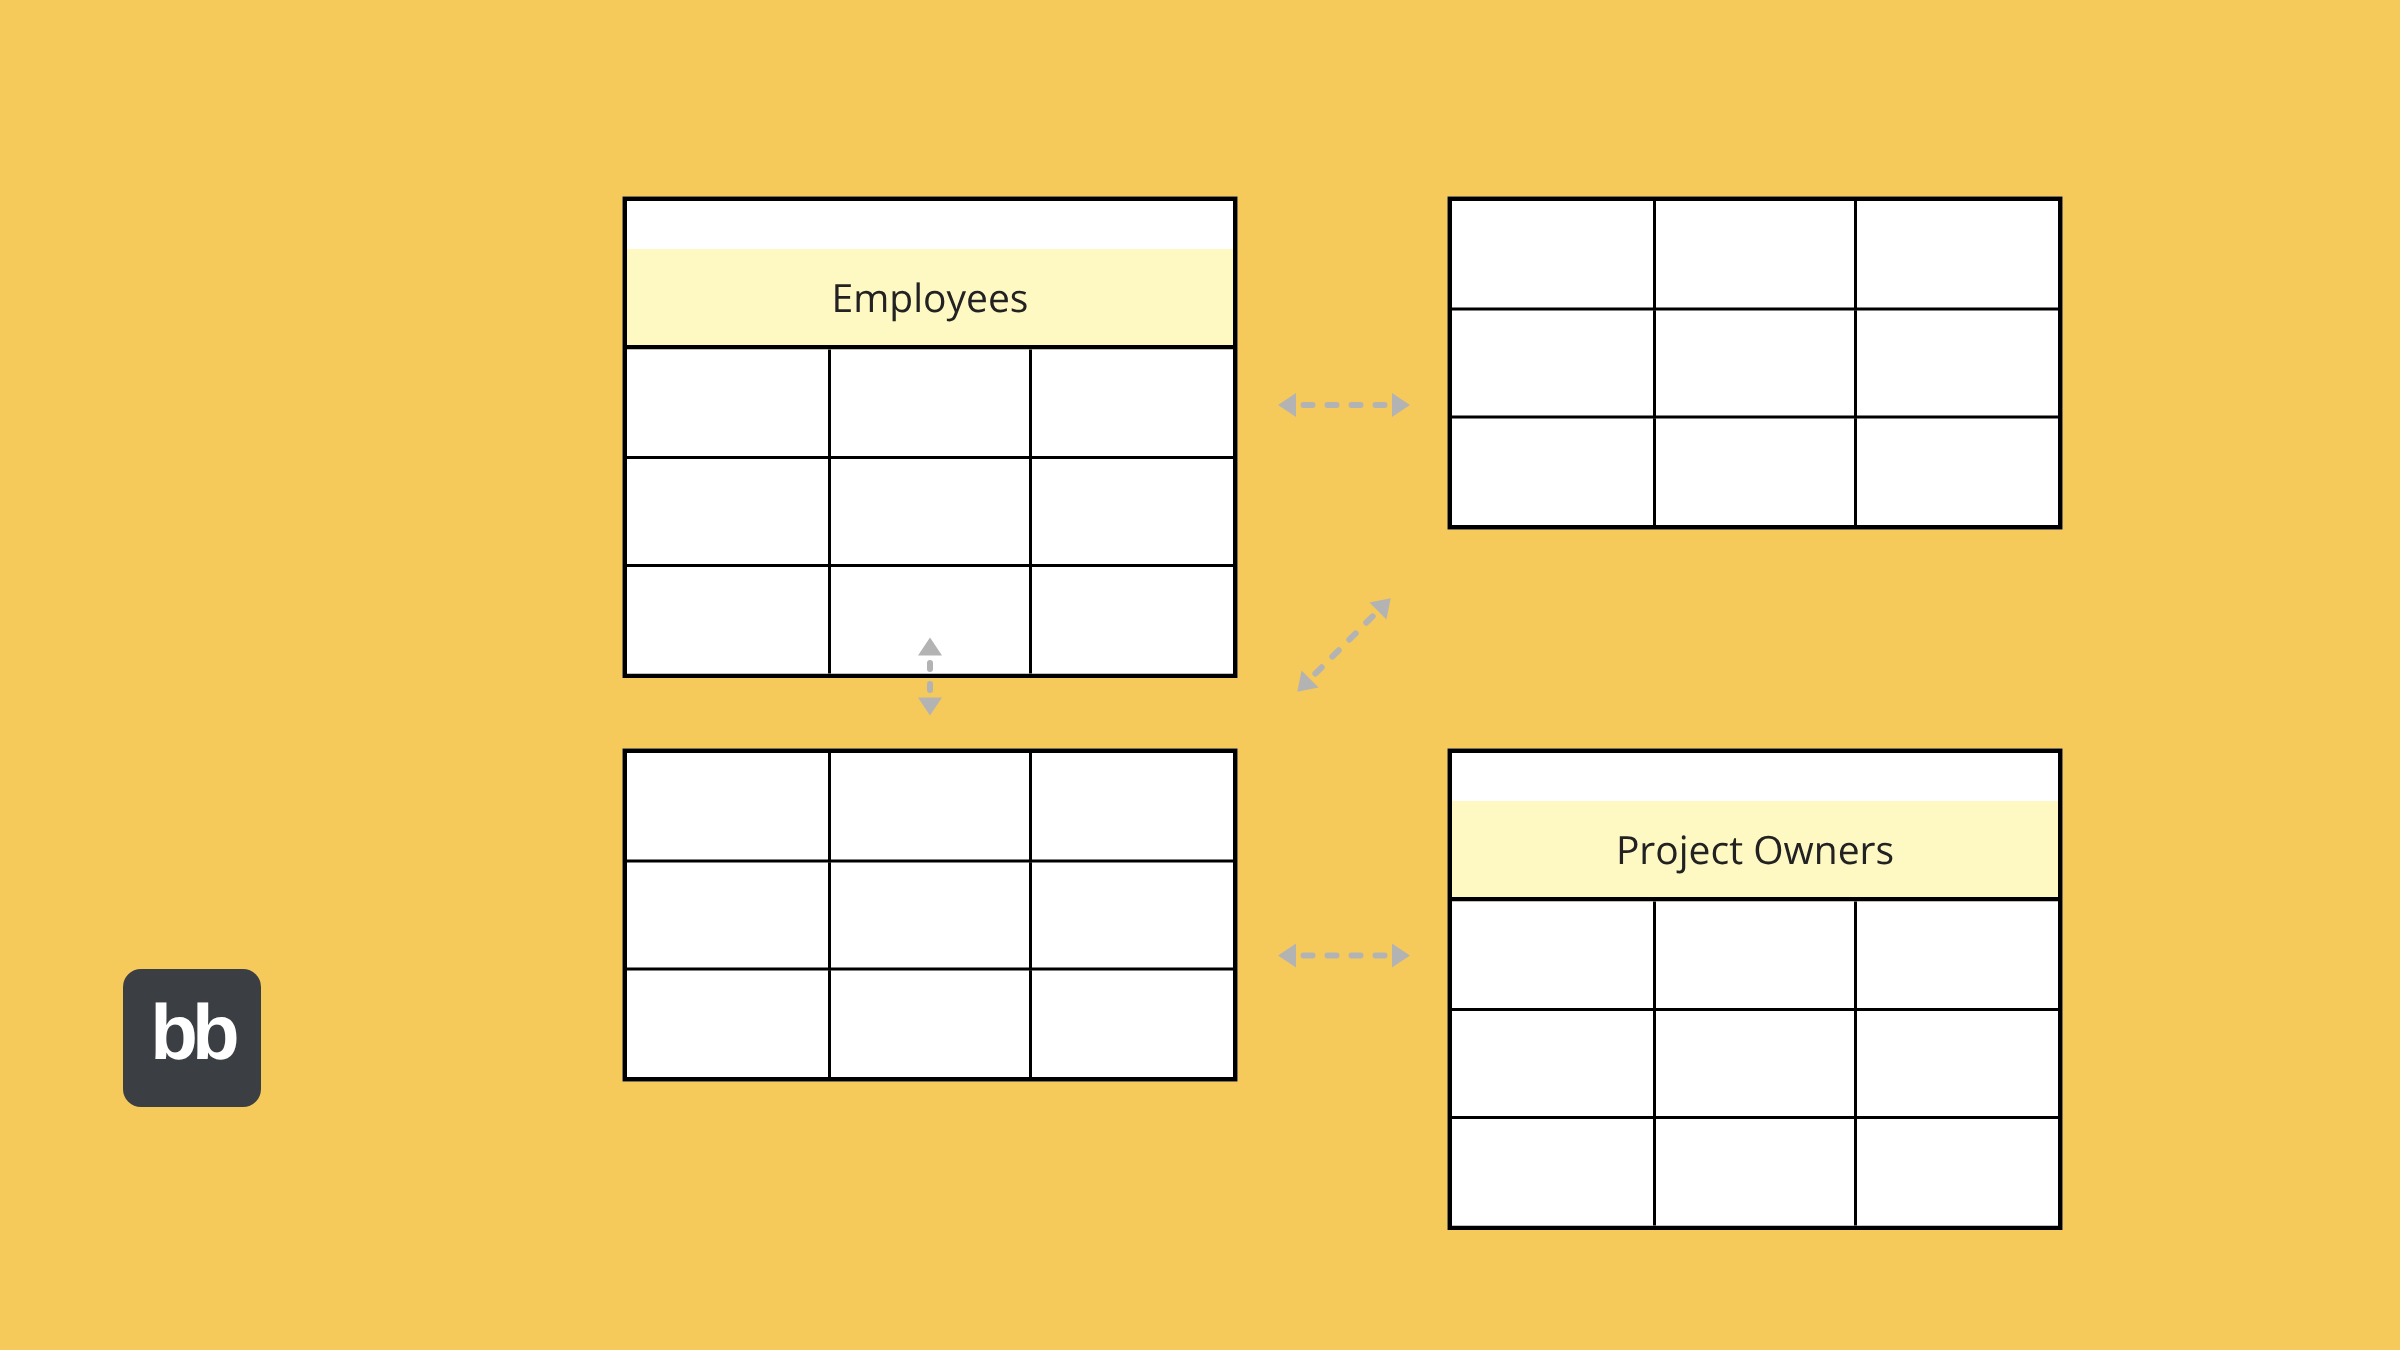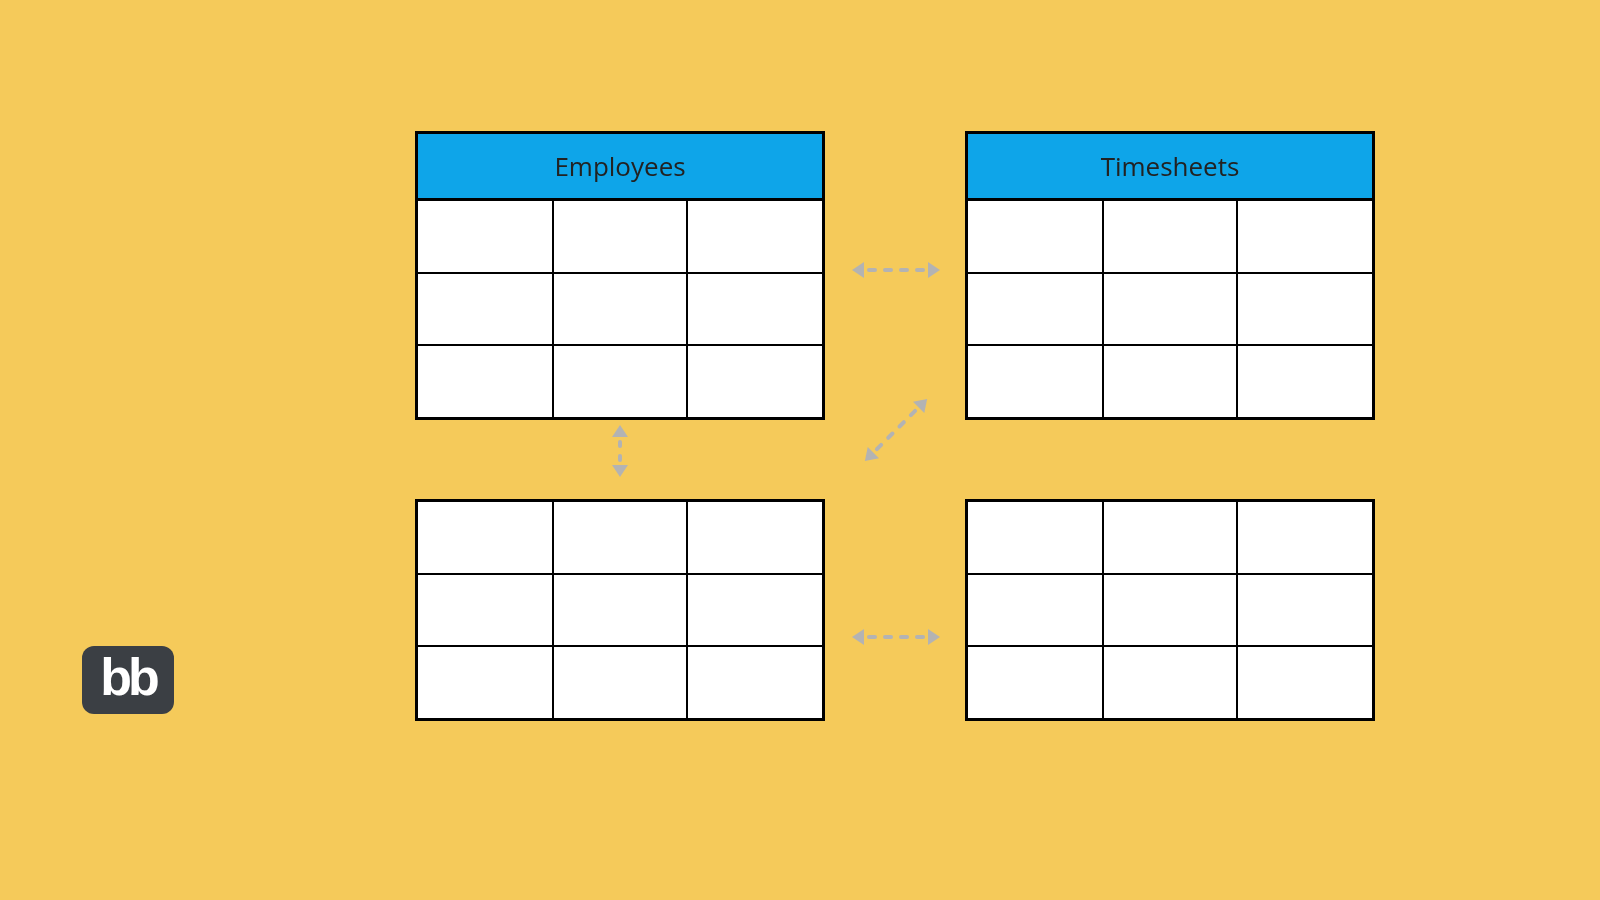--- a/index.html
+++ b/index.html
@@ -12,26 +12,27 @@
     overflow: hidden;
   }
 
   .table-box {
     position: absolute;
     width: 410px;
     border: 3px solid #000;
     background: #fff;
   }
   .table-header {
-    background: #0ea5e9;
+    background: #fef9c3;
     border-bottom: 3px solid #000;
     text-align: center;
     font-size: 26px;
     padding: 14px 0;
     color: #222;
+    margin-top: 32px;
   }
   .table-grid {
     width: 100%;
     border-collapse: collapse;
     table-layout: fixed;
   }
   .table-grid td {
     border: 2px solid #000;
     height: 72px;
     background: #fff;
@@ -113,21 +114,21 @@
     transform: rotate(-45deg);
     transform-origin: 50% 50%;
   }
 
   
   .logo {
     position: absolute;
     left: 82px;
     top: 646px;
     width: 92px;
-    height: 68px;
+    height: 92px;
     background: #3b3f44;
     border-radius: 12px;
     display: flex;
     align-items: center;
     justify-content: center;
   }
   .logo span {
     color: #fff;
     font-weight: 800;
     font-size: 52px;
@@ -157,21 +158,20 @@
     <tr>
           <td></td>
           <td></td>
           <td></td>
         </tr>
   </tbody>
     </table>
 </div>
 
 <div class="table-box" id="box-timesheets">
-  <div class="table-header">Timesheets</div>
   <table class="table-grid">
     <tbody>
         <tr>
           <td></td>
           <td></td>
           <td></td>
         </tr>
     <tr>
           <td></td>
           <td></td>
@@ -202,20 +202,21 @@
     <tr>
           <td></td>
           <td></td>
           <td></td>
         </tr>
   </tbody>
     </table>
 </div>
 
 <div class="table-box" id="box-project-owners">
+  <div class="table-header">Project Owners</div>
   <table class="table-grid">
     <tbody>
         <tr>
           <td></td>
           <td></td>
           <td></td>
         </tr>
     <tr>
           <td></td>
           <td></td>

